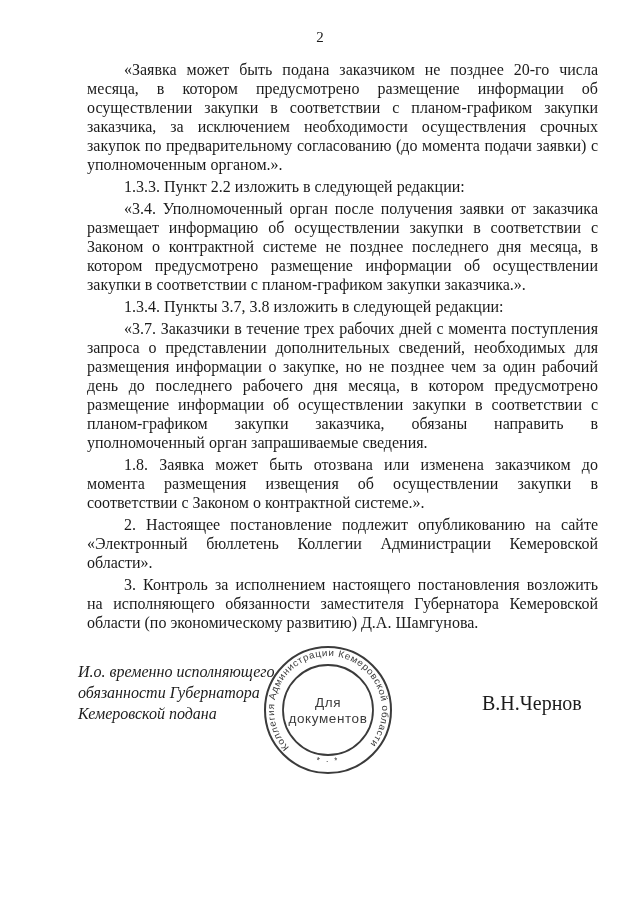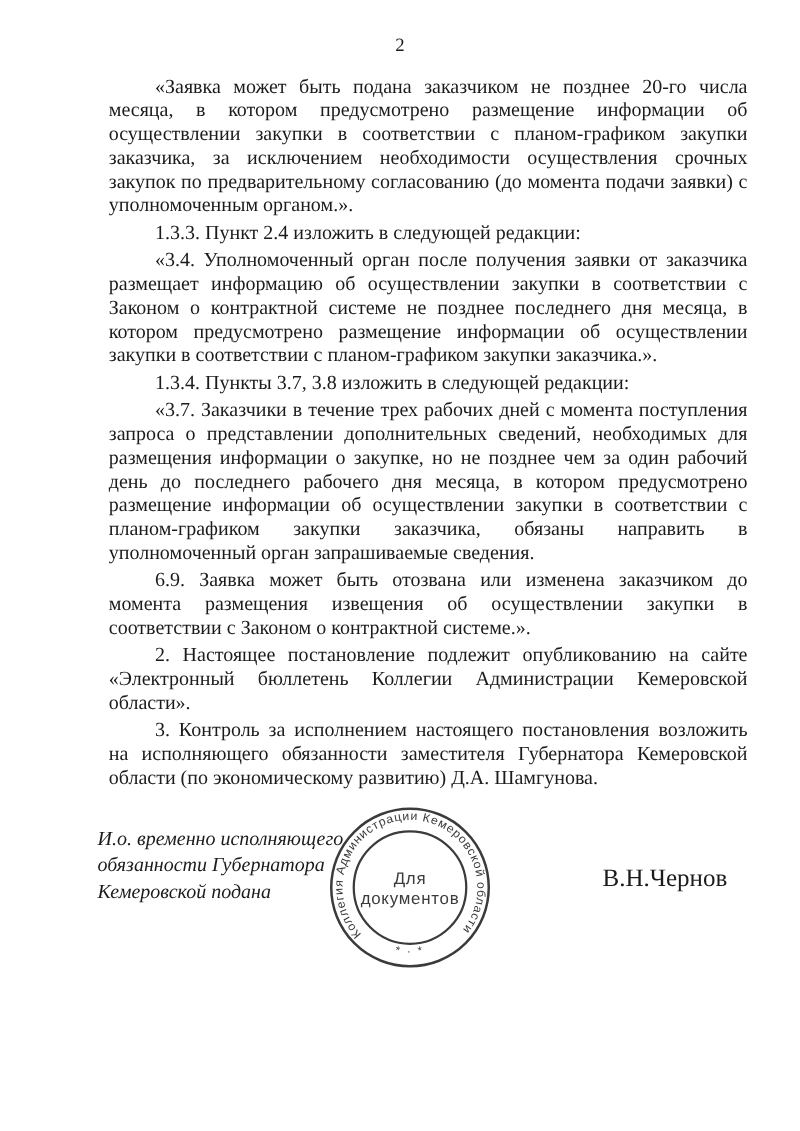--- a/index.html
+++ b/index.html
@@ -81,25 +81,25 @@
 </style>
 </head>
 <body>
 
 <div class="page">
 
   <div class="page-number">2</div>
 
   <div class="doc-body">
     <p>«Заявка может быть подана заказчиком не позднее 20-го числа месяца, в котором предусмотрено размещение информации об осуществлении закупки в соответствии с планом-графиком закупки заказчика, за исключением необходимости осуществления срочных закупок по предварительному согласованию (до момента подачи заявки) с уполномоченным органом.».</p>
-    <p>1.3.3. Пункт 2.4 изложить в следующей редакции:</p>
+    <p>1.3.3. Пункт 2.2 изложить в следующей редакции:</p>
     <p>«3.4. Уполномоченный орган после получения заявки от заказчика размещает информацию об осуществлении закупки в соответствии с Законом о контрактной системе не позднее последнего дня месяца, в котором предусмотрено размещение информации об осуществлении закупки в соответствии с планом-графиком закупки заказчика.».</p>
     <p>1.3.4. Пункты 3.7, 3.8 изложить в следующей редакции:</p>
     <p>«3.7. Заказчики в течение трех рабочих дней с момента поступления запроса о представлении дополнительных сведений, необходимых для размещения информации о закупке, но не позднее чем за один рабочий день до последнего рабочего дня месяца, в котором предусмотрено размещение информации об осуществлении закупки в соответствии с планом-графиком закупки заказчика, обязаны направить в уполномоченный орган запрашиваемые сведения.</p>
-    <p>6.9. Заявка может быть отозвана или изменена заказчиком до момента размещения извещения об осуществлении закупки в соответствии с Законом о контрактной системе.».</p>
+    <p>1.8. Заявка может быть отозвана или изменена заказчиком до момента размещения извещения об осуществлении закупки в соответствии с Законом о контрактной системе.».</p>
     <p>2. Настоящее постановление подлежит опубликованию на сайте «Электронный бюллетень Коллегии Администрации Кемеровской области».</p>
     <p>3. Контроль за исполнением настоящего постановления возложить на исполняющего обязанности заместителя Губернатора Кемеровской области (по экономическому развитию) Д.А. Шамгунова.</p>
   </div>
 
   <div class="sign-block">
     <div>И.о. временно исполняющего</div>
     <div>обязанности Губернатора</div>
     <div>Кемеровской подана</div>
   </div>
 

